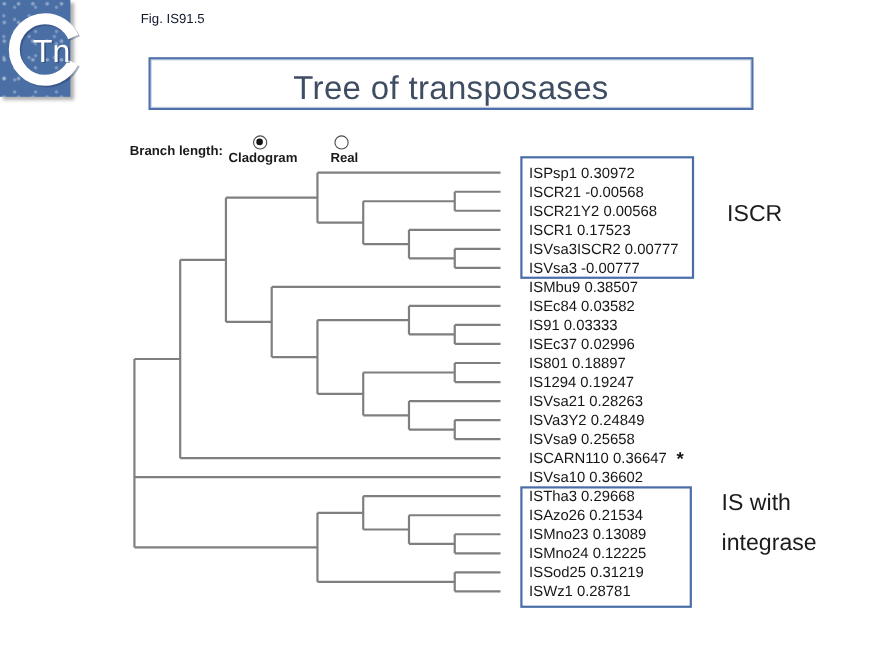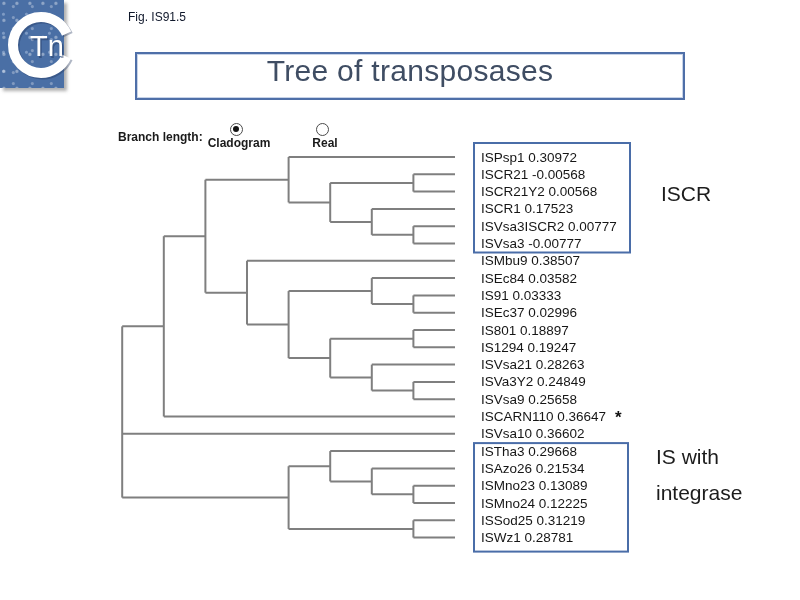--- a/index.html
+++ b/index.html
@@ -9,27 +9,27 @@
         background:
           radial-gradient(circle at 30% 20%, rgba(255,255,255,.38) 1px, rgba(255,255,255,0) 2.2px),
           radial-gradient(circle at 70% 60%, rgba(255,255,255,.30) 1px, rgba(255,255,255,0) 2px),
           radial-gradient(circle at 15% 75%, rgba(225,238,255,.34) 1px, rgba(255,255,255,0) 2px),
           #4a6fa5;
         background-size:13px 17px,19px 11px,23px 19px,auto;
         box-shadow:3px 3px 3px rgba(125,125,125,.6);}
   .fig-label{position:absolute;left:128px;top:10px;font-size:12px;color:#0f172a;text-align:right;}
   .title-box{position:absolute;left:135px;top:52px;width:550px;height:48px;box-sizing:border-box;
              border:2px solid #4f6fa8;box-shadow:inset 0 0 0 1px #c7d3e8;
-             display:flex;align-items:flex-start;justify-content:center;}
+             display:flex;align-items:flex-end;justify-content:center;}
   .title-box span{font-size:30px;color:#3f4d63;letter-spacing:.3px;}
   .controls{position:absolute;left:118px;top:123px;display:flex;align-items:center;
             font-size:12px;color:#1a1a1a;font-weight:bold;}
   .ctl-label{margin-right:5px;}
   .radio-opt{display:flex;align-items:center;cursor:pointer;flex-direction:column;}
-  .radio-opt + .radio-opt{margin-left:42px;}
+  .radio-opt + .radio-opt{margin-left:30px;}
   .radio{width:11px;height:11px;border:1.5px solid #4b4b4b;border-radius:50%;background:#fff;
          display:inline-block;position:relative;margin-right:6px;box-sizing:content-box;}
   .radio-opt.selected .radio::after{content:"";position:absolute;left:2px;top:2px;width:6px;height:6px;
          background:#141414;border-radius:50%;}
   #tree-svg{position:absolute;left:0;top:0;}
   #tree-svg text{font-family:"Liberation Sans",sans-serif;}
 </style>
 </head>
 <body>
 

